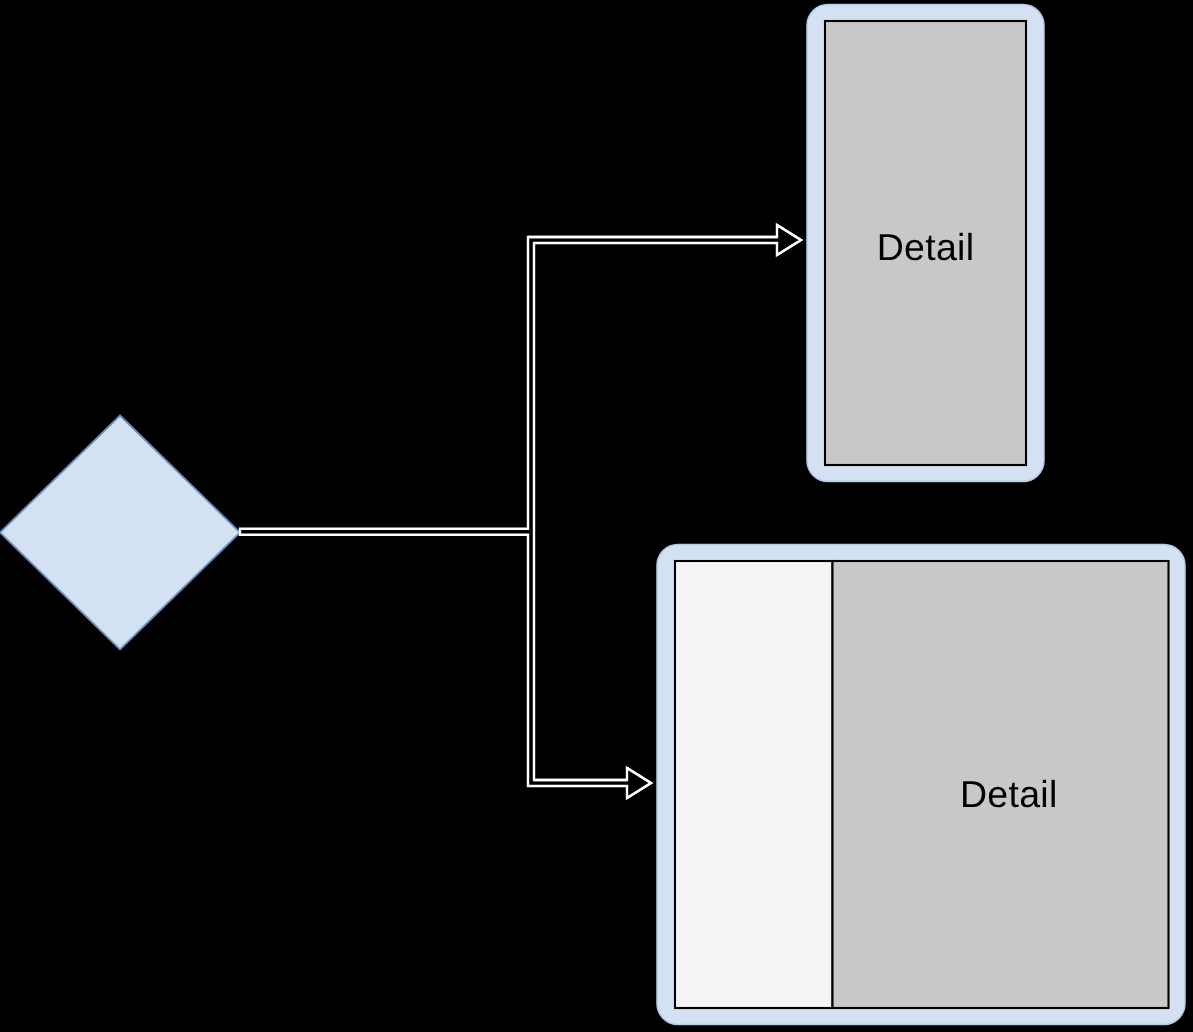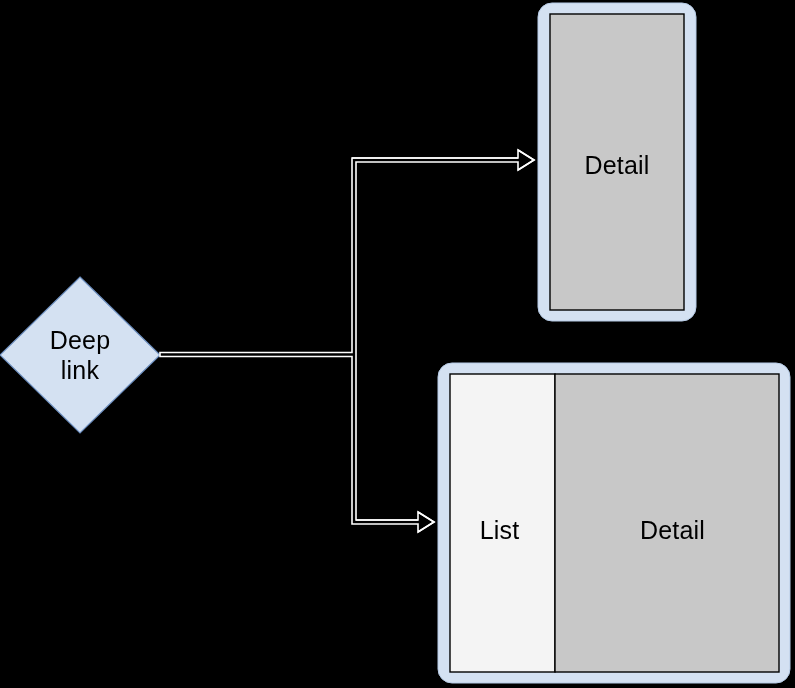--- a/index.html
+++ b/index.html
@@ -102,22 +102,19 @@
       <path d="M 352,158 L 518,158" fill="none" stroke="#ffffff" stroke-width="1.6"></path>
       <path d="M 518,150 L 534,160 L 518,170" fill="none" stroke="#ffffff" stroke-width="1.6" stroke-linejoin="miter"></path>
     </g>
 
     <g>
       <path d="M 356,520 L 418,520" fill="none" stroke="#ffffff" stroke-width="1.6"></path>
       <path d="M 418,512 L 434,522 L 418,532" fill="none" stroke="#ffffff" stroke-width="1.6" stroke-linejoin="miter"></path>
     </g>
   </svg>
 
-  <div class="node-label" id="diamond-label">Deep
-link</div>
 
   <div class="node-label" id="phone-detail-label">Detail</div>
 
-  <div class="node-label" id="tablet-list-label">List</div>
 
   <div class="node-label" id="tablet-detail-label">Detail</div>
 
 </div>
 
 </body></html>

